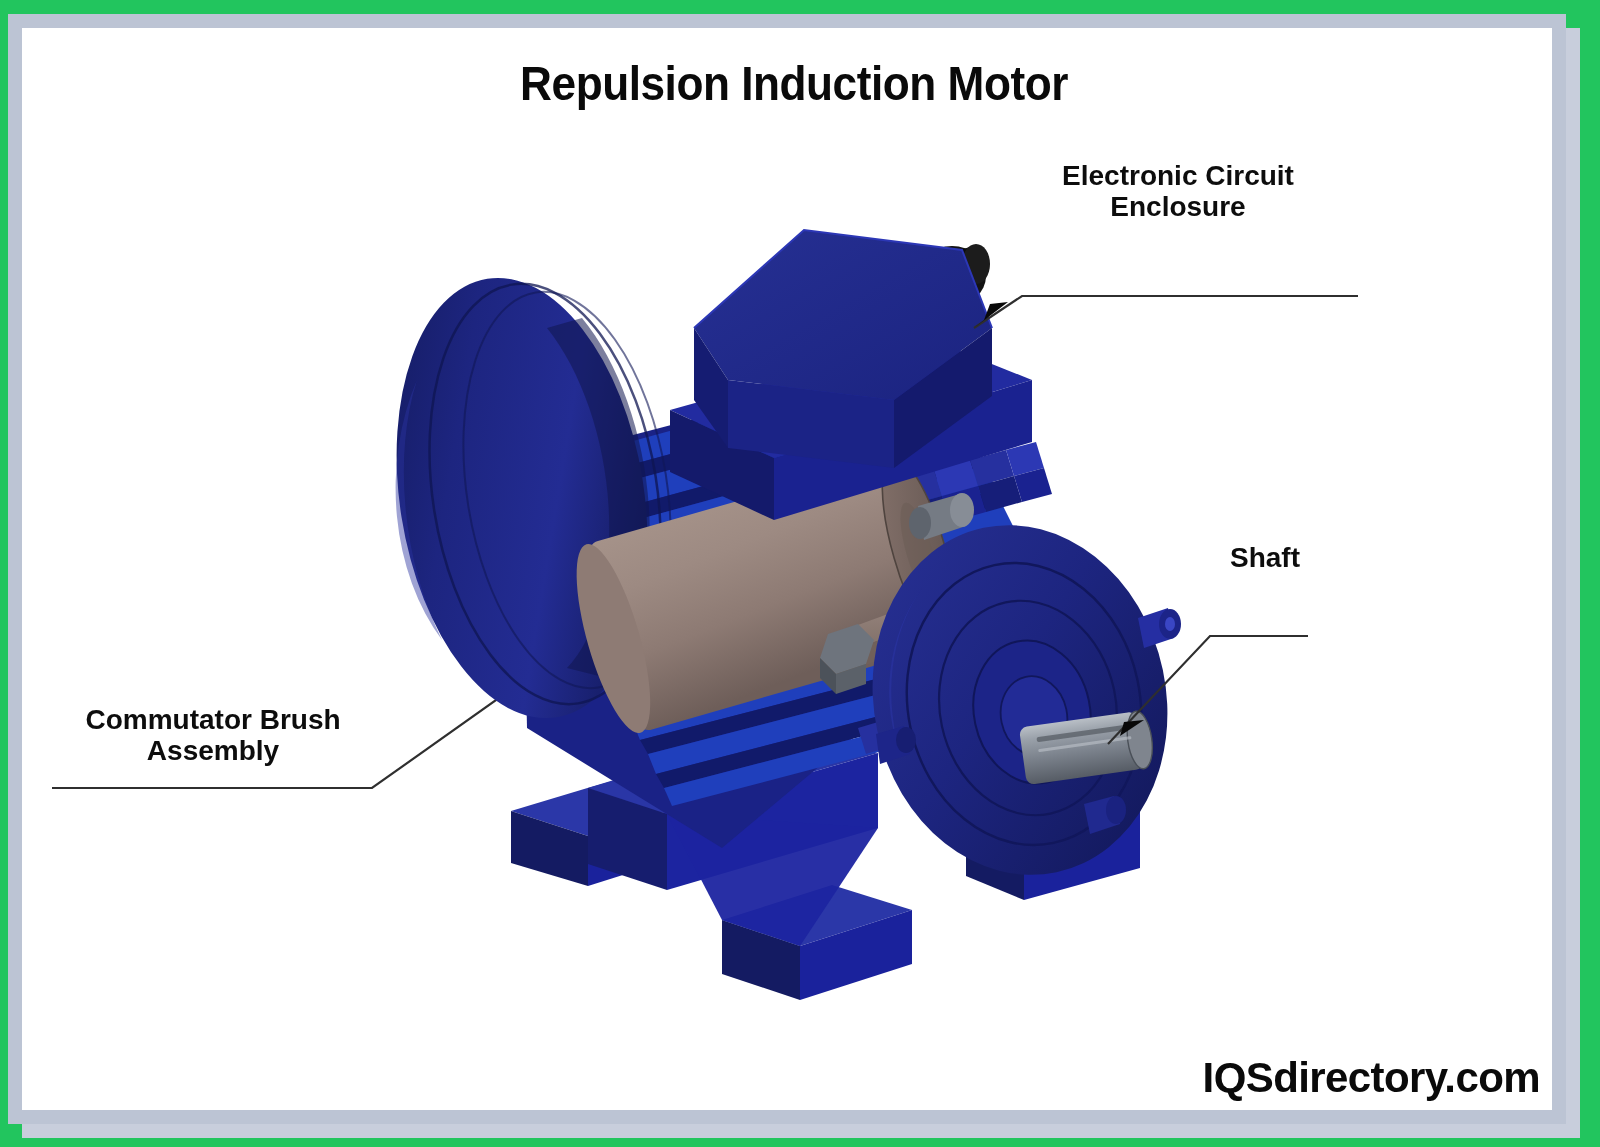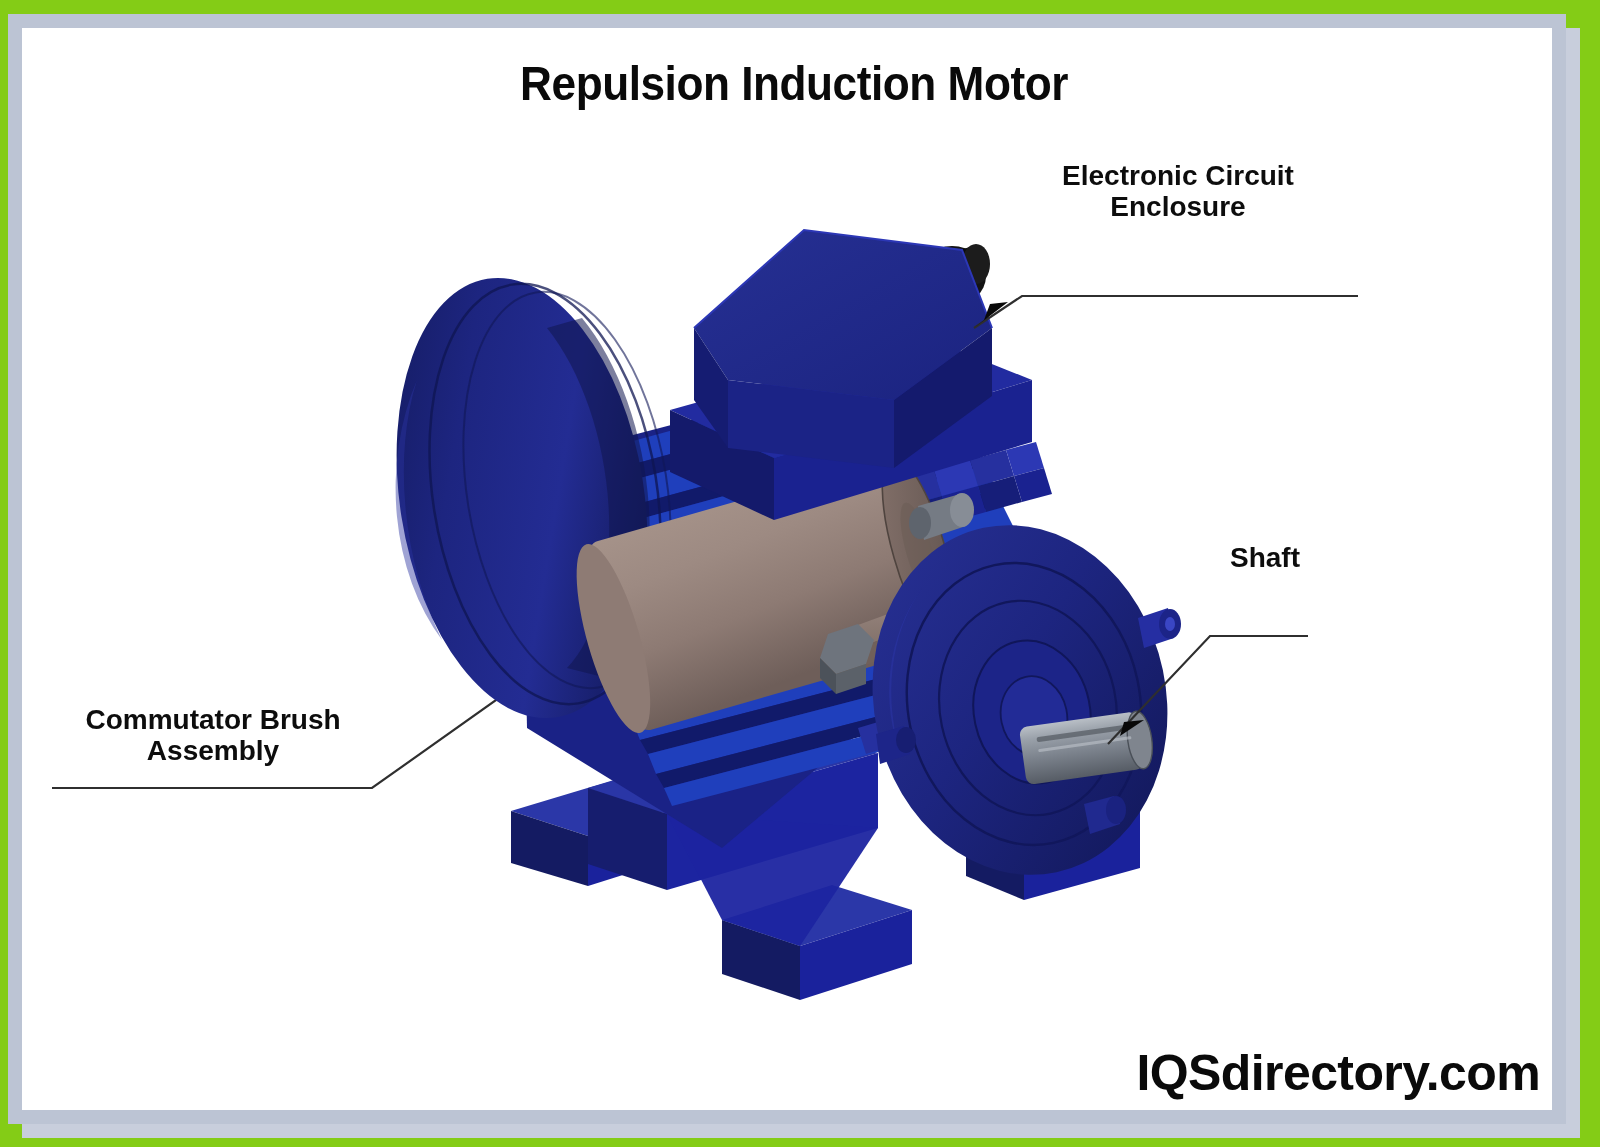--- a/index.html
+++ b/index.html
@@ -1,18 +1,18 @@
 <!DOCTYPE html>
 <html><head>
 <meta charset="utf-8">
 <style>
   html,body{margin:0;padding:0;background:#ffffff;}
   body{width:1600px;height:1147px;overflow:hidden;
        font-family:"Liberation Sans","DejaVu Sans",sans-serif;}
-  #root{position:relative;width:1600px;height:1147px;background:#84cc16;}
+  #root{position:relative;width:1600px;height:1147px;background:#22c55e;}
 
   
   .frame{position:absolute;left:8px;top:14px;width:1558px;height:1110px;
          border:14px solid #bcc4d4;box-sizing:border-box;background:transparent;
          pointer-events:none;}
   .frame-shadow{position:absolute;left:22px;top:28px;width:1558px;height:1110px;
          border:14px solid #c8cedc;box-sizing:border-box;z-index:0;}
 
   .canvas{position:absolute;left:22px;top:28px;width:1544px;height:1096px;
           background:#ffffff;overflow:hidden;}
@@ -22,21 +22,21 @@
          font-family:"Liberation Sans","DejaVu Sans",sans-serif;
          transform:scaleX(0.92);transform-origin:center top;}
 
   .label{position:absolute;font-size:28px;font-weight:bold;color:#0d0d0d;
          line-height:1.12;font-family:"Liberation Sans","DejaVu Sans",sans-serif;
          white-space:pre-line;}
   #lbl-enclosure{left:986px;top:132px;width:340px;text-align:center;}
   #lbl-commutator{left:8px;top:676px;width:366px;text-align:center;}
   #lbl-shaft{left:1182px;top:514px;width:122px;text-align:center;}
 
-  .watermark{position:absolute;right:26px;bottom:22px;font-size:50px;
+  .watermark{position:absolute;right:26px;bottom:22px;font-size:42px;
              font-weight:bold;color:#0a0a0a;letter-spacing:-0.6px;
              font-family:"Liberation Sans","DejaVu Sans",sans-serif;}
 
   svg.art{position:absolute;left:0;top:0;width:1544px;height:1096px;}
 </style>
 </head>
 <body>
 
 <div id="root">
 

